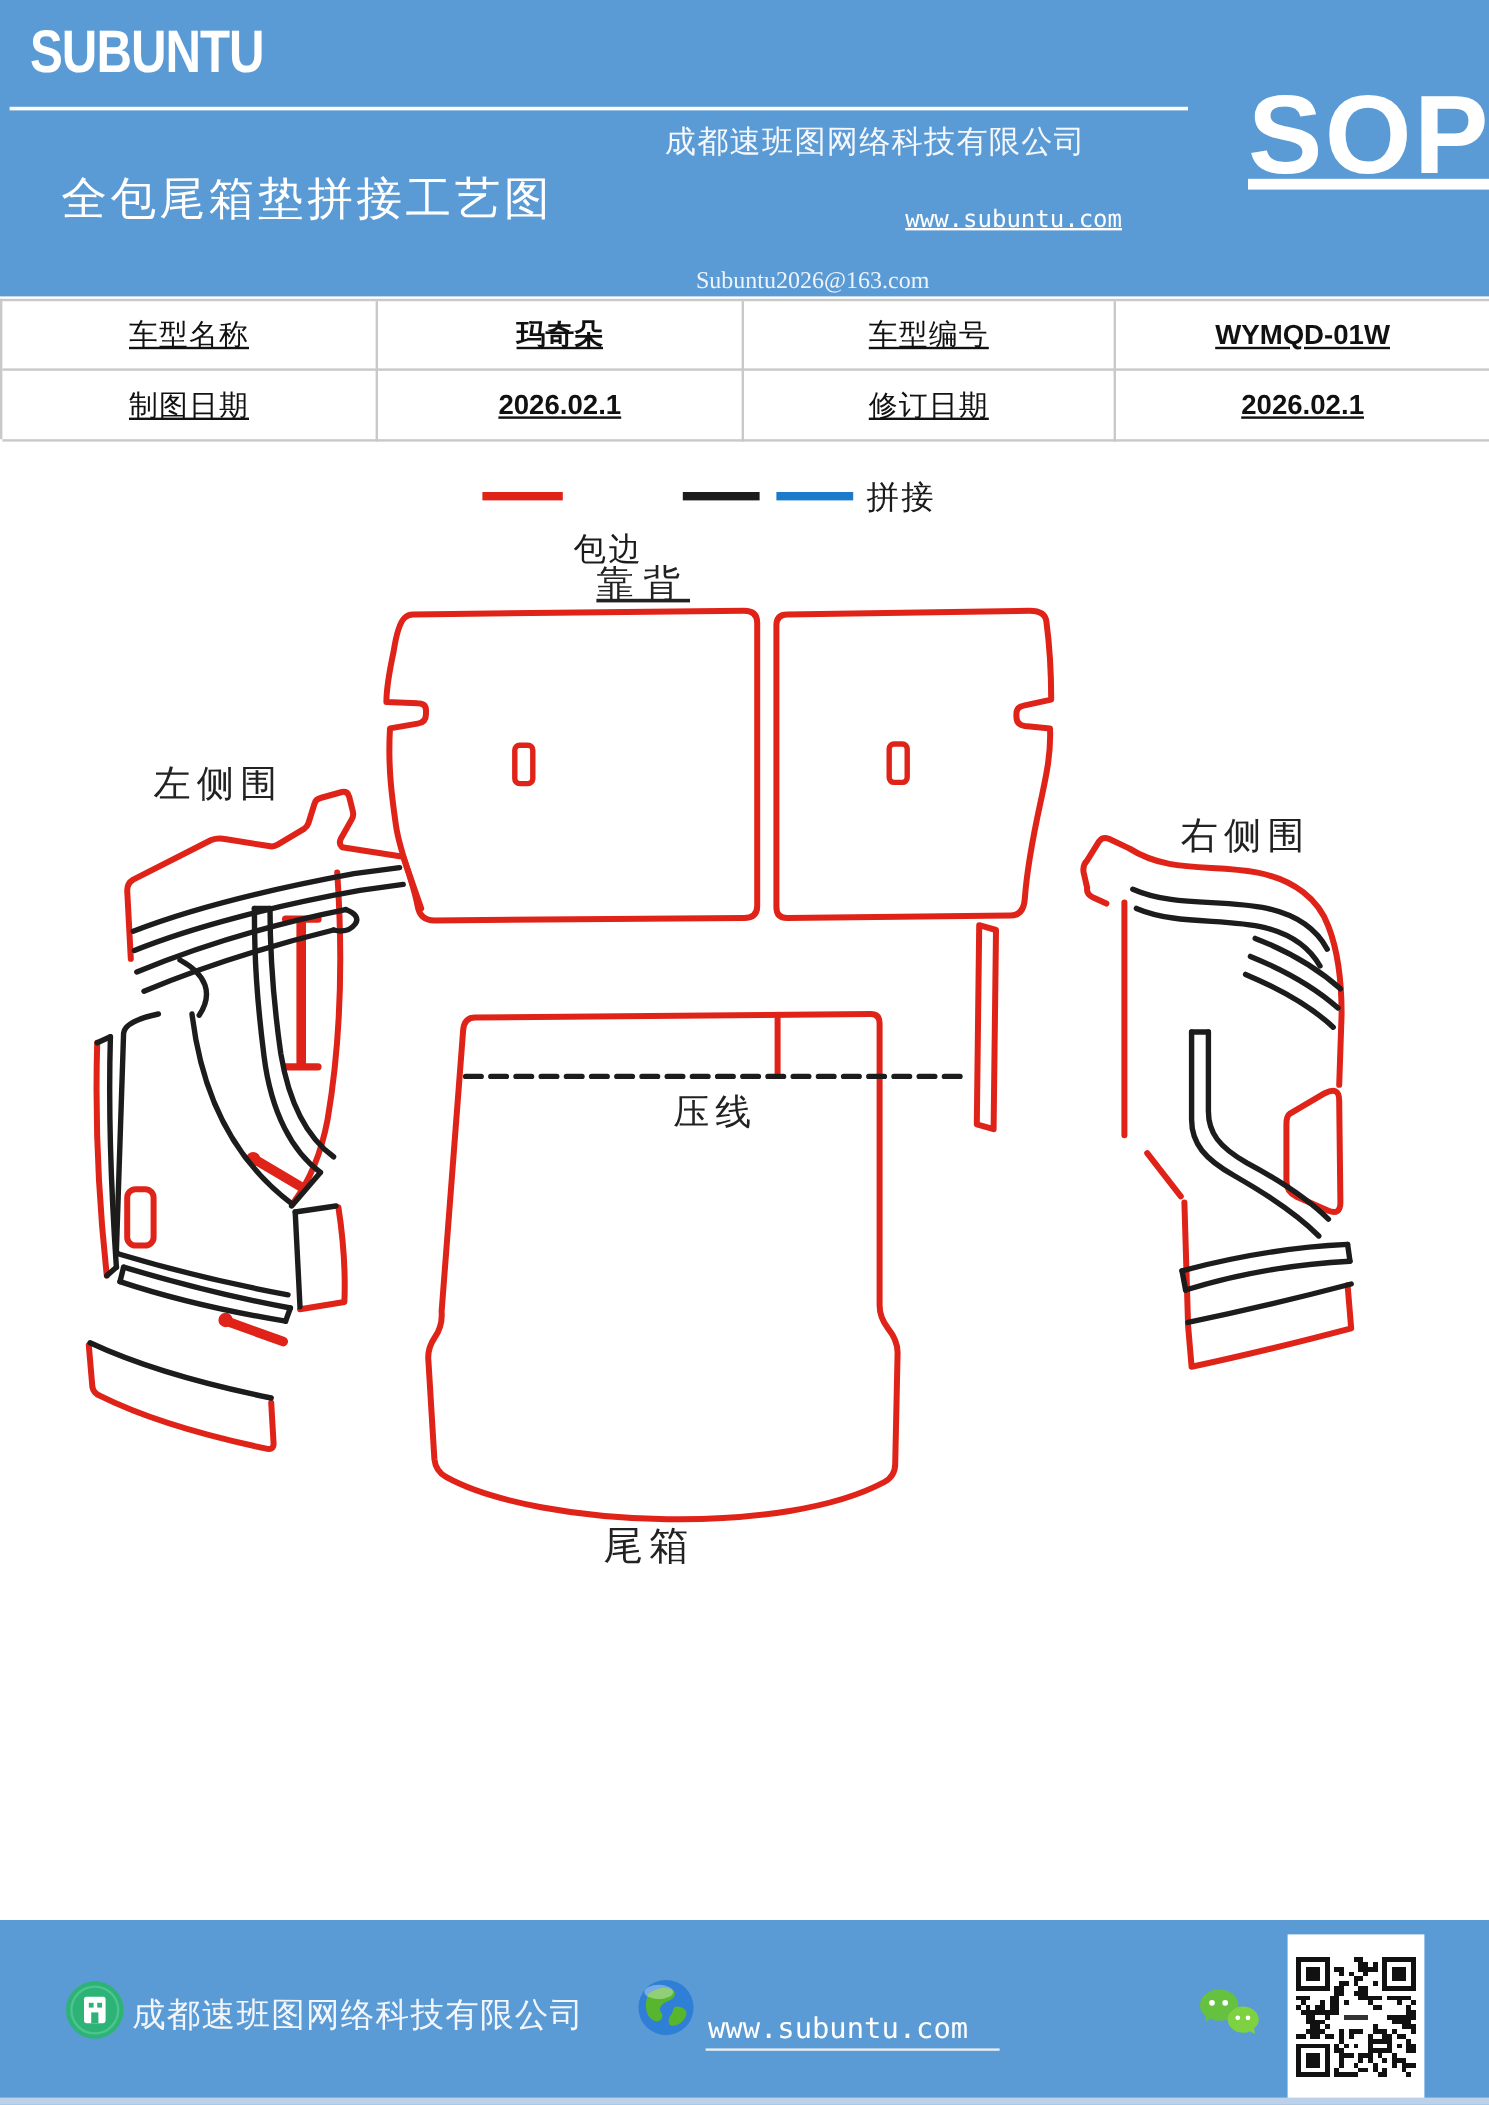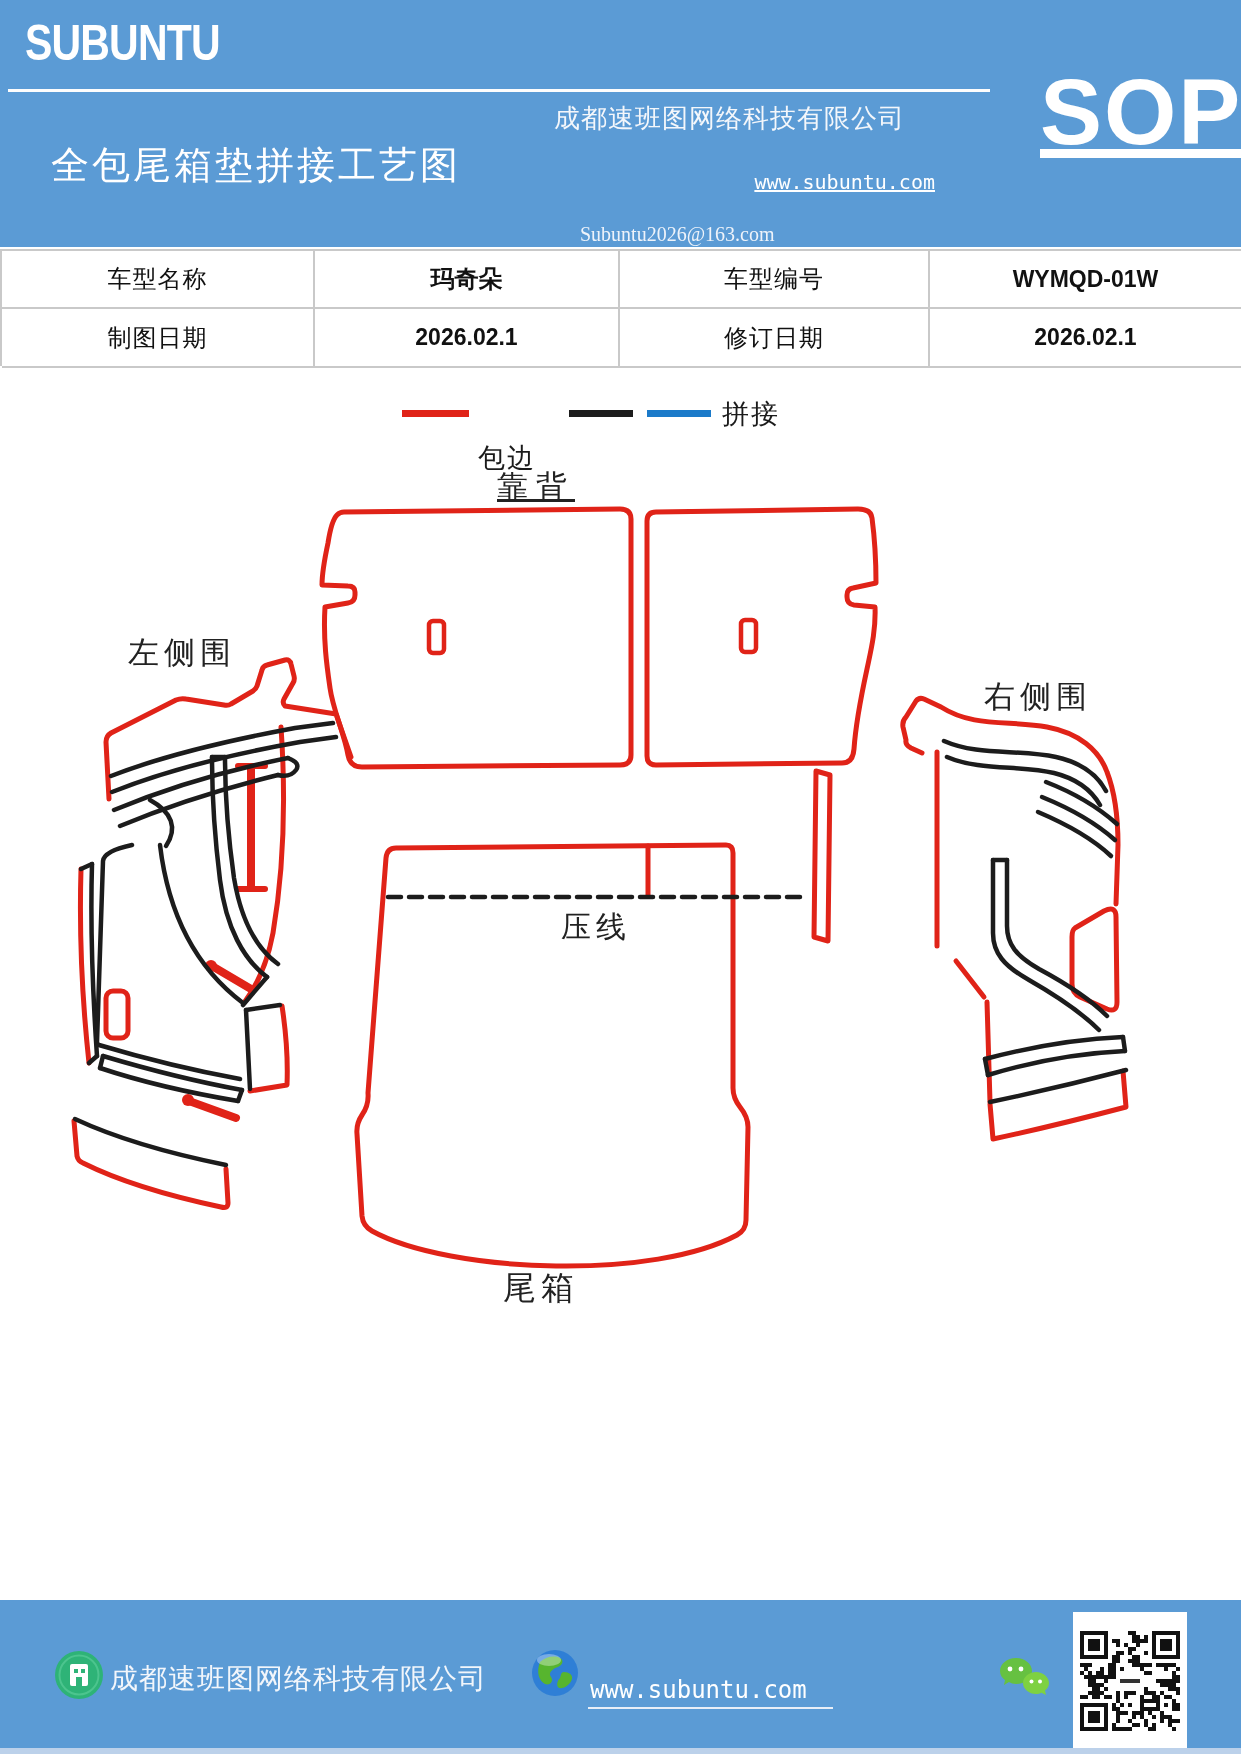--- a/index.html
+++ b/index.html
@@ -19,21 +19,21 @@
   .header-site { position:absolute; left:580px; top:170px; width:355px; text-align:right;
           color:#fff; font-family:"DejaVu Sans Mono", monospace; font-size:20px; text-decoration:underline; }
   .header-mail { position:absolute; left:580px; top:199px; width:355px; text-align:left;
           color:#eef3fa; font-family:Liberation Serif, serif; font-size:20px;margin-top:24px; }
 
   
   .info-table { position:absolute; left:0; top:249px; width:1241px; height:117px;
           display:grid; grid-template-columns:313px 305px 310px 313px; grid-template-rows:58px 59px;
           border-top:2px solid #c9c9c9; border-left:2px solid #c9c9c9; background:#fff; }
   .cell { border-right:2px solid #c9c9c9; border-bottom:2px solid #c9c9c9;
-          display:flex; align-items:center; justify-content:center; color:#111; }
+          display:flex; align-items:center; justify-content:center; color:#111;text-decoration:underline; }
   .cell.lbl { font-size:24px; letter-spacing:1px; }
   .cell.val { font-family:"Liberation Sans", sans-serif; font-size:23px; font-weight:600; }
   .cell.val-cn { font-size:24px; }
 
   
   .legend-line { position:absolute; height:7px; top:410px; }
   .legend-label { position:absolute; top:396px; font-size:27px; color:#1b1b1b; letter-spacing:2px; }
 
   
   .diagram-svg { position:absolute; left:0; top:0; width:1241px; height:1754px; }

